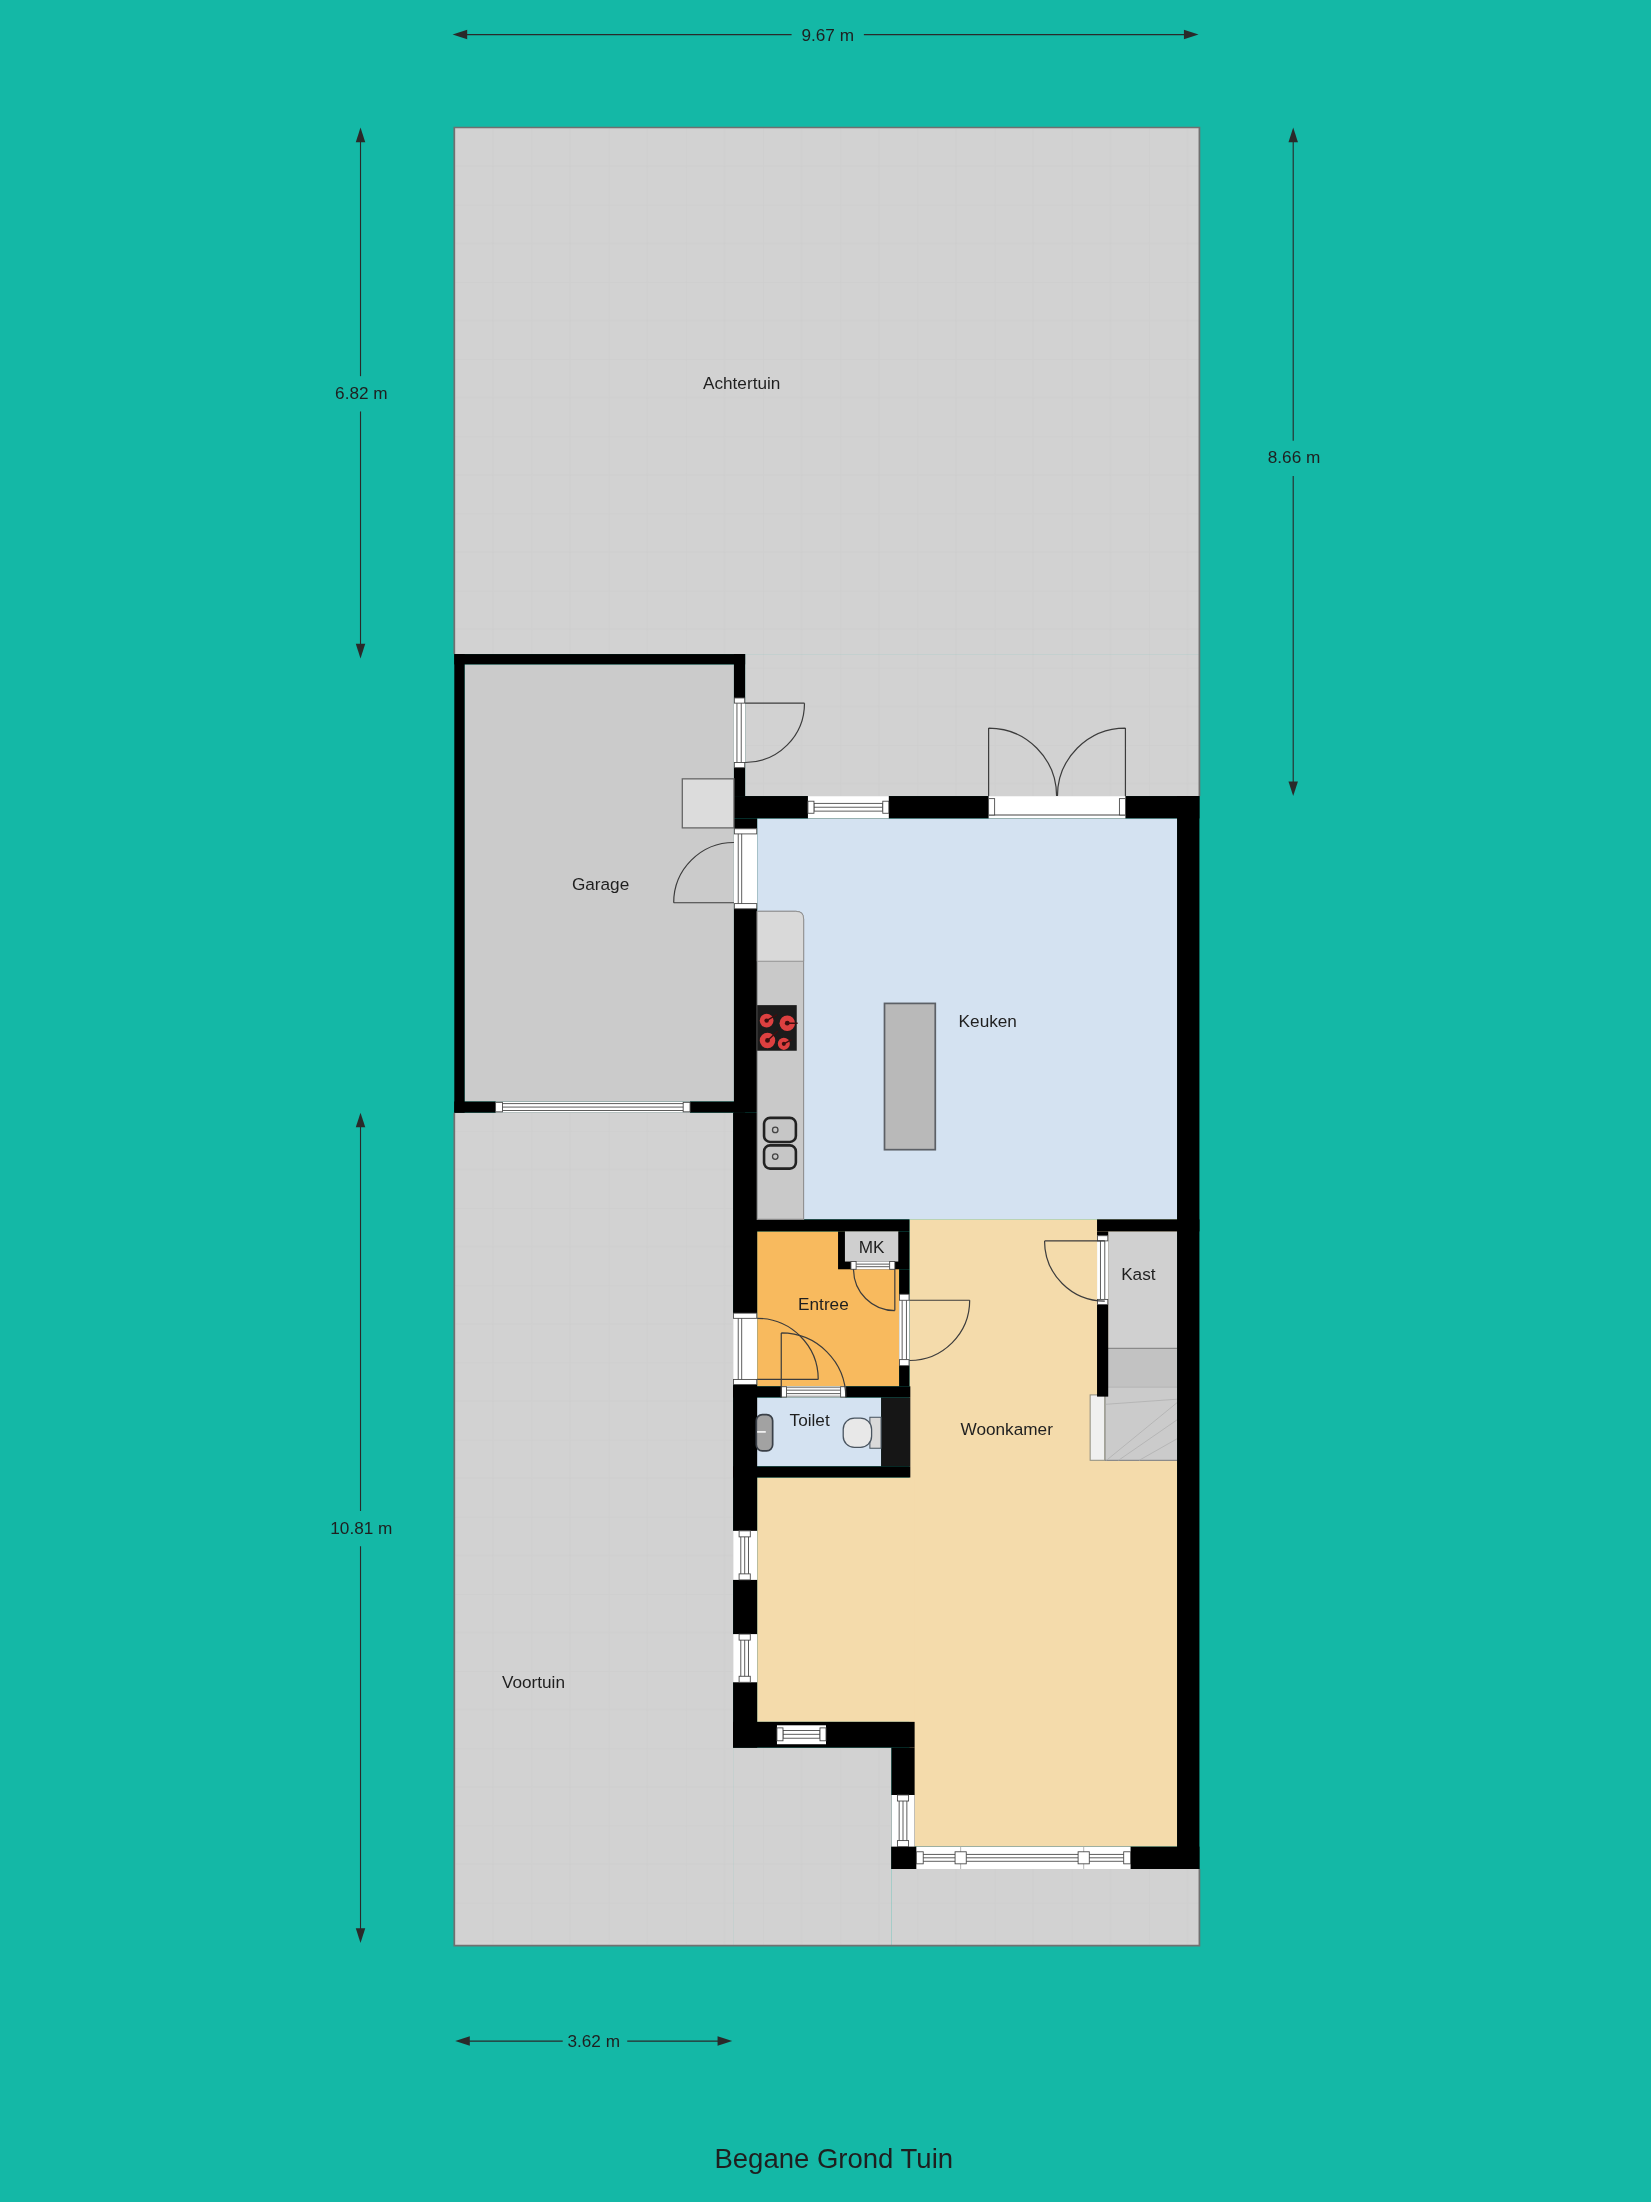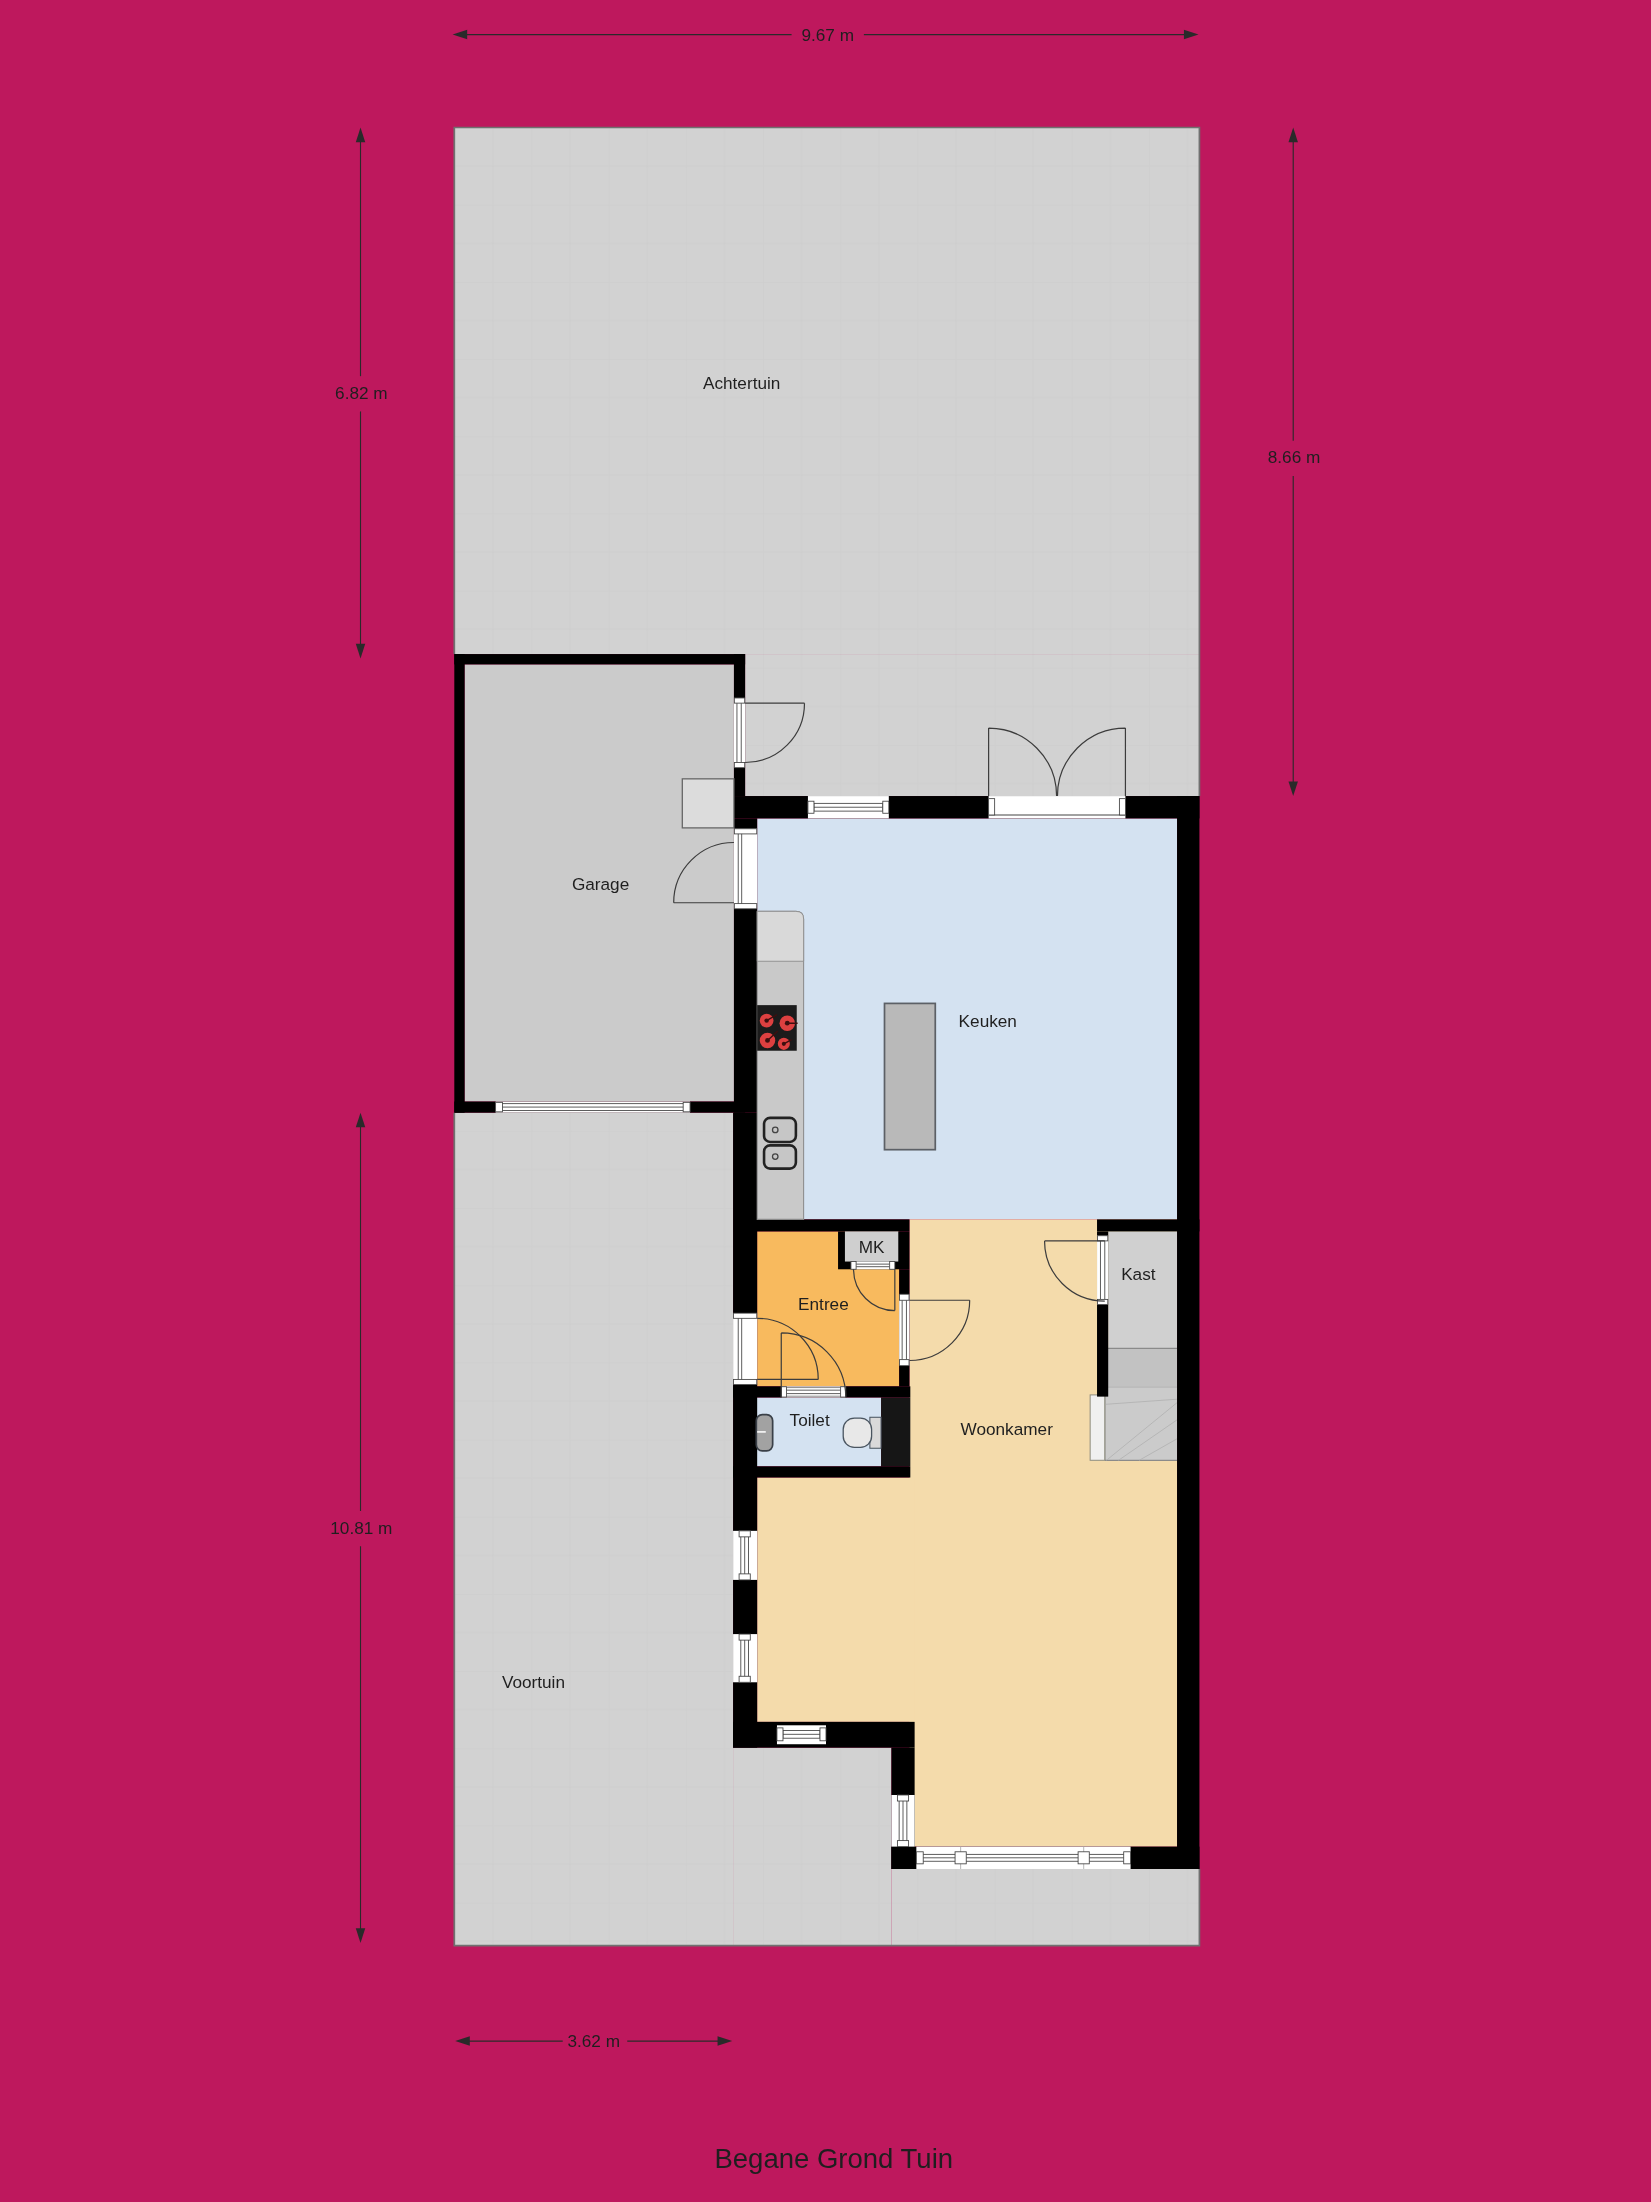--- a/index.html
+++ b/index.html
@@ -1,16 +1,16 @@
 <!DOCTYPE html>
 <html style="font-size:13.8px"><head>
 <meta charset="utf-8">
 <style>
   html,body{margin:0;padding:0;background:#ffffff;}
-  #page{width:1652px;height:2203px;position:relative;background:#be185d;overflow:hidden;}
+  #page{width:1652px;height:2203px;position:relative;background:#14b8a6;overflow:hidden;}
   svg{position:absolute;left:0;top:0;}
   text{font-family:"Liberation Sans",sans-serif;fill:#1f1f1f;}
 </style>
 </head>
 <body>
 <div id="page">
 <svg width="1652" height="2203" viewBox="0 0 1920 2560">
 <defs>
 <pattern id="tile" width="89.7" height="89.7" patternUnits="userSpaceOnUse" x="528" y="148">
   <rect x="0" y="0" width="89.7" height="89.7" fill="#d2d2d2"></rect>

